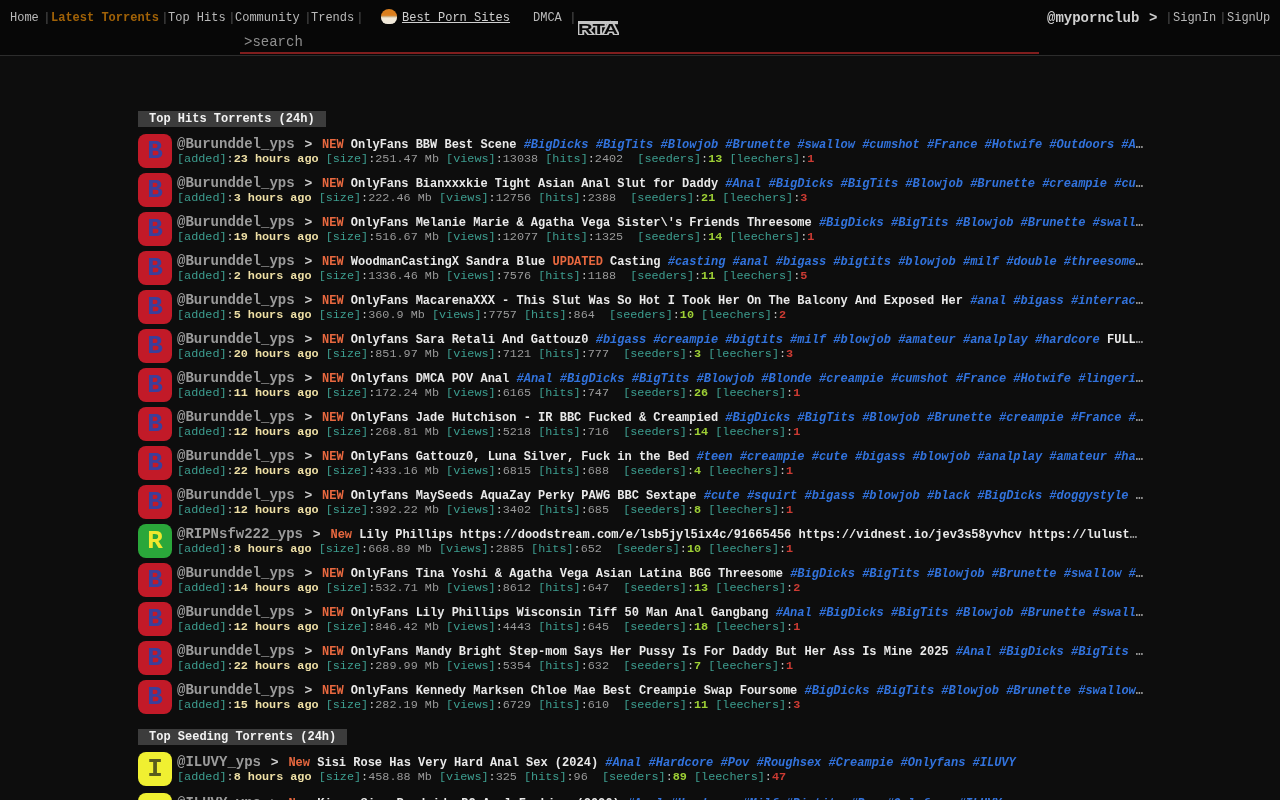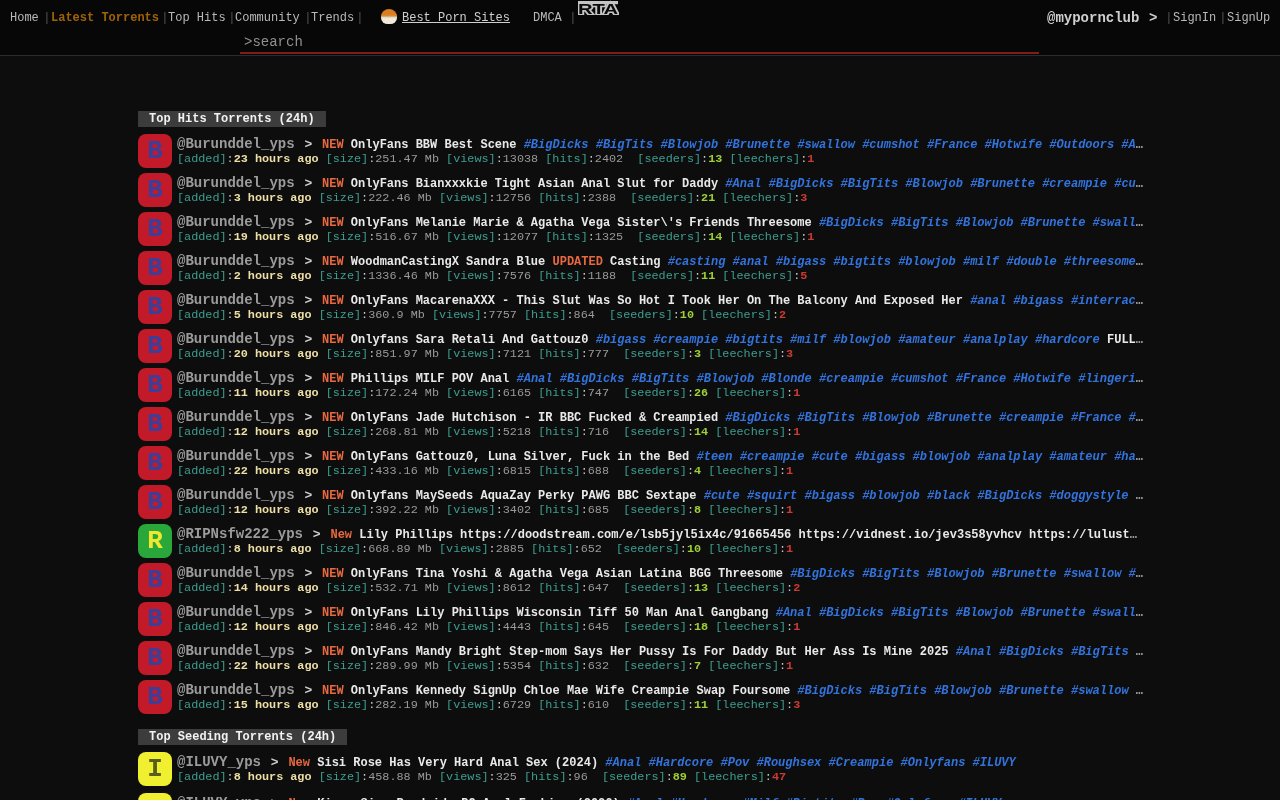--- a/index.html
+++ b/index.html
@@ -3,21 +3,21 @@
 *{margin:0;padding:0;box-sizing:border-box}
 html,body{width:1280px;height:800px;overflow:hidden;background:#0d0d0d;font-family:"Liberation Mono",monospace}
 #hdr{position:absolute;left:0;top:0;width:1280px;height:56px;background:#070707;border-bottom:1px solid #2c2c2c}
 #hdr span{position:absolute;white-space:pre}
 .nv{font-size:12px;color:#b9b9b9;top:11px}
 .sep{font-size:13px;color:#4f4f4f;top:10px}
 .hot{color:#a16207;font-weight:bold}
 #bps{text-decoration:underline;color:#cfcfcf}
 #srch{position:absolute;left:240px;top:32px;width:799px;height:22px;border-bottom:2px solid #7f1d1d;color:#8f8f8f;font-size:14px;line-height:20px;padding-left:4px}
 #devil{position:absolute;left:381px;top:9px;width:16px;height:15px;border-radius:50% 50% 42% 42%;background:linear-gradient(#d97e1e 30%,#e0801f 42%,#caa26a 48%,#f3ead8 60%,#efe8da 100%)}
-#rta{position:absolute;left:578px;top:0}
+#rta{position:absolute;left:578px;top:20px}
 .mpc{font-size:14px;font-weight:bold;color:#cfcfcf;top:10px}
 #main{position:absolute;left:138px;top:109px;width:1002px}
 .shead{display:inline-block;background:#3c3c3c;color:#f2f2f2;font-size:12px;font-weight:bold;line-height:12px;padding:2px 11px;margin-bottom:7px}
 .it{height:34px;margin-bottom:5px;position:relative}
 .av{position:absolute;left:0;top:0;width:34px;height:34px;border-radius:8px;font-size:26px;font-weight:bold;text-align:center;line-height:34px}
 .av.b{background:#c21a28;color:#3b3f9b}
 .av.r{background:#2aa73a;color:#f0e82e}
 .av.i{background:#f0f031;color:#585c1e}
 .tx{position:absolute;left:39px;top:3px;width:962px}
 .l1{white-space:pre;overflow:hidden;text-overflow:ellipsis;width:966px;font-size:12px;font-weight:bold;color:#9a9a9a;height:15px;line-height:15px}
@@ -103,21 +103,21 @@
 <div class="it">
       <div class="av b">B</div>
       <div class="tx">
         <div class="l1"><b class="u">@Burunddel_yps</b><span class="gt"> &gt; </span><span class="new">NEW </span><span class="t">Onlyfans Sara Retali And Gattouz0 </span><i class="tag">#bigass #creampie #bigtits #milf #blowjob #amateur #analplay #hardcore</i><span class="t"> FULLHD 1080p</span></div>
         <div class="l2"><span class="lb">[added]</span><span class="cl">:</span><span class="va">20 hours ago</span><span class="cl"> </span><span class="lb">[size]</span><span class="cl">:</span><span class="vg">851.97 Mb</span><span class="cl"> </span><span class="lb">[views]</span><span class="cl">:</span><span class="vg">7121</span><span class="cl"> </span><span class="lb">[hits]</span><span class="cl">:</span><span class="vg">777</span><span class="cl">  </span><span class="lb">[seeders]</span><span class="cl">:</span><span class="vs">3</span><span class="cl"> </span><span class="lb">[leechers]</span><span class="cl">:</span><span class="vl">3</span></div>
       </div>
     </div>
 <div class="it">
       <div class="av b">B</div>
       <div class="tx">
-        <div class="l1"><b class="u">@Burunddel_yps</b><span class="gt"> &gt; </span><span class="new">NEW </span><span class="t">Phillips MILF POV Anal </span><i class="tag">#Anal #BigDicks #BigTits #Blowjob #Blonde #creampie #cumshot #France #Hotwife #lingerie #Milf</i></div>
+        <div class="l1"><b class="u">@Burunddel_yps</b><span class="gt"> &gt; </span><span class="new">NEW </span><span class="t">Onlyfans DMCA POV Anal </span><i class="tag">#Anal #BigDicks #BigTits #Blowjob #Blonde #creampie #cumshot #France #Hotwife #lingerie #Milf</i></div>
         <div class="l2"><span class="lb">[added]</span><span class="cl">:</span><span class="va">11 hours ago</span><span class="cl"> </span><span class="lb">[size]</span><span class="cl">:</span><span class="vg">172.24 Mb</span><span class="cl"> </span><span class="lb">[views]</span><span class="cl">:</span><span class="vg">6165</span><span class="cl"> </span><span class="lb">[hits]</span><span class="cl">:</span><span class="vg">747</span><span class="cl">  </span><span class="lb">[seeders]</span><span class="cl">:</span><span class="vs">26</span><span class="cl"> </span><span class="lb">[leechers]</span><span class="cl">:</span><span class="vl">1</span></div>
       </div>
     </div>
 <div class="it">
       <div class="av b">B</div>
       <div class="tx">
         <div class="l1"><b class="u">@Burunddel_yps</b><span class="gt"> &gt; </span><span class="new">NEW </span><span class="t">OnlyFans Jade Hutchison - IR BBC Fucked &amp; Creampied </span><i class="tag">#BigDicks #BigTits #Blowjob #Brunette #creampie #France #Hotwife</i></div>
         <div class="l2"><span class="lb">[added]</span><span class="cl">:</span><span class="va">12 hours ago</span><span class="cl"> </span><span class="lb">[size]</span><span class="cl">:</span><span class="vg">268.81 Mb</span><span class="cl"> </span><span class="lb">[views]</span><span class="cl">:</span><span class="vg">5218</span><span class="cl"> </span><span class="lb">[hits]</span><span class="cl">:</span><span class="vg">716</span><span class="cl">  </span><span class="lb">[seeders]</span><span class="cl">:</span><span class="vs">14</span><span class="cl"> </span><span class="lb">[leechers]</span><span class="cl">:</span><span class="vl">1</span></div>
       </div>
     </div>
@@ -159,21 +159,21 @@
 <div class="it">
       <div class="av b">B</div>
       <div class="tx">
         <div class="l1"><b class="u">@Burunddel_yps</b><span class="gt"> &gt; </span><span class="new">NEW </span><span class="t">OnlyFans Mandy Bright Step-mom Says Her Pussy Is For Daddy But Her Ass Is Mine 2025 </span><i class="tag">#Anal #BigDicks #BigTits #Blowjob</i></div>
         <div class="l2"><span class="lb">[added]</span><span class="cl">:</span><span class="va">22 hours ago</span><span class="cl"> </span><span class="lb">[size]</span><span class="cl">:</span><span class="vg">289.99 Mb</span><span class="cl"> </span><span class="lb">[views]</span><span class="cl">:</span><span class="vg">5354</span><span class="cl"> </span><span class="lb">[hits]</span><span class="cl">:</span><span class="vg">632</span><span class="cl">  </span><span class="lb">[seeders]</span><span class="cl">:</span><span class="vs">7</span><span class="cl"> </span><span class="lb">[leechers]</span><span class="cl">:</span><span class="vl">1</span></div>
       </div>
     </div>
 <div class="it">
       <div class="av b">B</div>
       <div class="tx">
-        <div class="l1"><b class="u">@Burunddel_yps</b><span class="gt"> &gt; </span><span class="new">NEW </span><span class="t">OnlyFans Kennedy SignUp Chloe Mae Wife Creampie Swap Foursome </span><i class="tag">#BigDicks #BigTits #Blowjob #Brunette #swallow #cumshot</i></div>
+        <div class="l1"><b class="u">@Burunddel_yps</b><span class="gt"> &gt; </span><span class="new">NEW </span><span class="t">OnlyFans Kennedy Marksen Chloe Mae Best Creampie Swap Foursome </span><i class="tag">#BigDicks #BigTits #Blowjob #Brunette #swallow #cumshot</i></div>
         <div class="l2"><span class="lb">[added]</span><span class="cl">:</span><span class="va">15 hours ago</span><span class="cl"> </span><span class="lb">[size]</span><span class="cl">:</span><span class="vg">282.19 Mb</span><span class="cl"> </span><span class="lb">[views]</span><span class="cl">:</span><span class="vg">6729</span><span class="cl"> </span><span class="lb">[hits]</span><span class="cl">:</span><span class="vg">610</span><span class="cl">  </span><span class="lb">[seeders]</span><span class="cl">:</span><span class="vs">11</span><span class="cl"> </span><span class="lb">[leechers]</span><span class="cl">:</span><span class="vl">3</span></div>
       </div>
     </div>
 <div class="shead m2">Top Seeding Torrents (24h)</div>
 <div class="s2">
 <div class="it">
         <div class="av i">I</div>
         <div class="tx">
           <div class="l1"><b class="u">@ILUVY_yps</b><span class="gt"> &gt; </span><span class="new">New </span><span class="t">Sisi Rose Has Very Hard Anal Sex (2024) </span><i class="tag">#Anal #Hardcore #Pov #Roughsex #Creampie #Onlyfans #ILUVY</i></div>
           <div class="l2"><span class="lb">[added]</span><span class="cl">:</span><span class="va">8 hours ago</span><span class="cl"> </span><span class="lb">[size]</span><span class="cl">:</span><span class="vg">458.88 Mb</span><span class="cl"> </span><span class="lb">[views]</span><span class="cl">:</span><span class="vg">325</span><span class="cl"> </span><span class="lb">[hits]</span><span class="cl">:</span><span class="vg">96</span><span class="cl">  </span><span class="lb">[seeders]</span><span class="cl">:</span><span class="vs">89</span><span class="cl"> </span><span class="lb">[leechers]</span><span class="cl">:</span><span class="vl">47</span></div>

